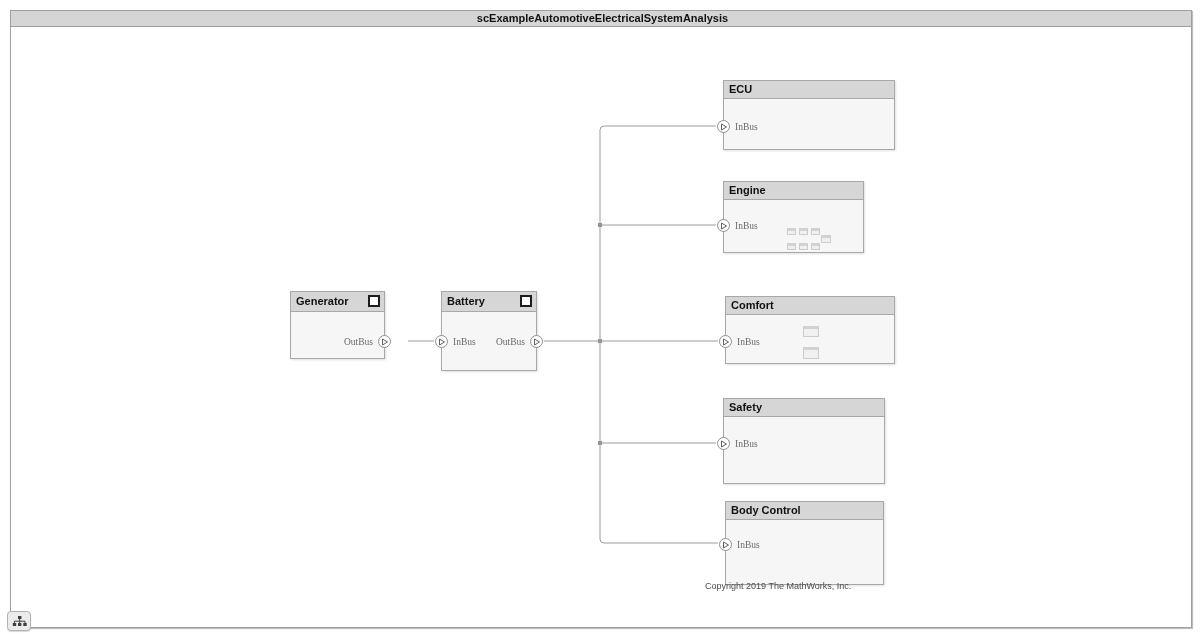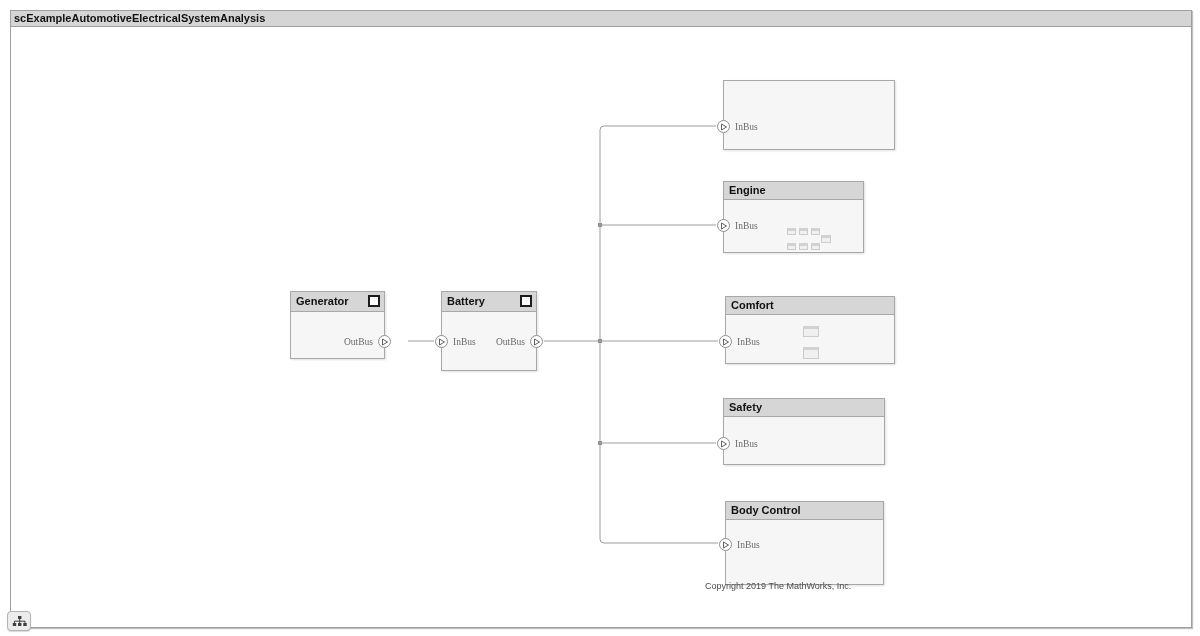--- a/index.html
+++ b/index.html
@@ -7,21 +7,21 @@
               font-family:"Liberation Sans","DejaVu Sans",sans-serif; }
   #stage { position:absolute; left:0; top:0; width:1200px; height:636px; }
 
   
   .frame { position:absolute; left:10px; top:10px; width:1182px; height:618px;
            border:1px solid #9f9f9f; background:#ffffff;
            box-shadow:1px 1px 1px rgba(0,0,0,0.25); }
   .titlebar { position:absolute; left:0; top:0; width:100%; height:16px;
               background:#d5d5d5; border-bottom:1px solid #9f9f9f;
               font-size:11px; font-weight:bold; color:#111;
-              line-height:15px; padding-left:3px; white-space:nowrap; }
+              line-height:15px; padding-left:3px; white-space:nowrap;text-align:center; }
 
   
   svg.wires { position:absolute; left:0; top:0; width:1200px; height:636px; }
   svg.wires path { stroke:#9c9c9c; stroke-width:1; fill:none; }
   svg.wires rect.junction { fill:#949494; }
 
   
   .block { position:absolute; background:#f6f6f6; border:1px solid #a8a8a8;
            box-shadow:1px 1px 2px rgba(0,0,0,0.12); }
   .block .hdr { position:absolute; left:0; top:0; width:100%;
@@ -31,21 +31,21 @@
   .hdr20 { height:20px; line-height:19px; }
   .hdr18 { height:18px; line-height:17px; }
   .badge { position:absolute; top:3px; right:4px; width:12px; height:12px;
            background:#fdfdfd; border:2px solid #1c1c1c; }
 
   .blk-generator { left:290px; top:291px; width:95px;  height:68px; }
   .blk-battery   { left:441px; top:291px; width:96px;  height:80px; }
   .blk-ecu       { left:723px; top:80px;  width:172px; height:70px; }
   .blk-engine    { left:723px; top:181px; width:141px; height:72px; }
   .blk-comfort   { left:725px; top:296px; width:170px; height:68px; }
-  .blk-safety    { left:723px; top:398px; width:162px; height:67px; }
+  .blk-safety    { left:723px; top:398px; width:162px; height:86px; }
   .blk-body      { left:725px; top:501px; width:159px; height:84px; }
 
   
   .port { position:absolute; display:flex; align-items:center; height:13px; z-index:5;font-family:Liberation Serif, serif; }
   .port.left  { left:-7px; }
   .port.right { right:-7px; flex-direction:row-reverse; }
   .pcirc { width:13px; height:13px; border-radius:50%; background:#ffffff;
            border:1px solid #8f8f8f; display:flex; align-items:center;
            justify-content:center; flex:0 0 13px; }
   .plabel { font-size:9.5px; color:#6a6a6a; white-space:nowrap; }
@@ -118,20 +118,23 @@
       <span class="pcirc">
         <svg width="8" height="8" viewBox="0 0 8 8">
             <path d="M1.5 1 L6.5 4 L1.5 7 Z" fill="#ffffff" stroke="#606060" stroke-width="1"></path>
           </svg>
       </span>
       <span class="plabel">OutBus</span>
     </div>
   </div>
 
   <div class="block blk-ecu">
+    <div class="hdr hdr18">
+      <span>ECU</span>
+    </div>
     <div class="port left" style="top:39px;">
       <span class="pcirc">
         <svg width="8" height="8" viewBox="0 0 8 8">
             <path d="M1.5 1 L6.5 4 L1.5 7 Z" fill="#ffffff" stroke="#606060" stroke-width="1"></path>
           </svg>
       </span>
       <span class="plabel">InBus</span>
     </div>
   </div>
 

